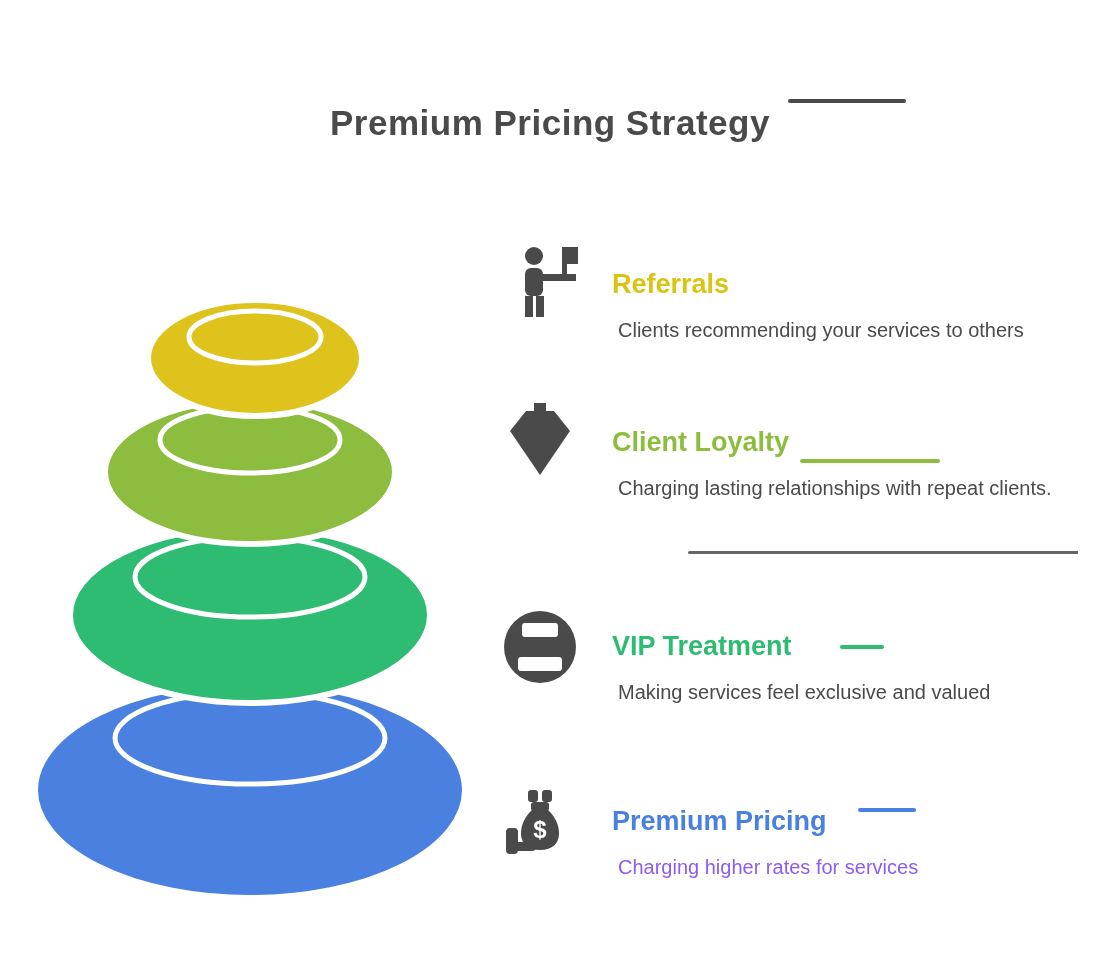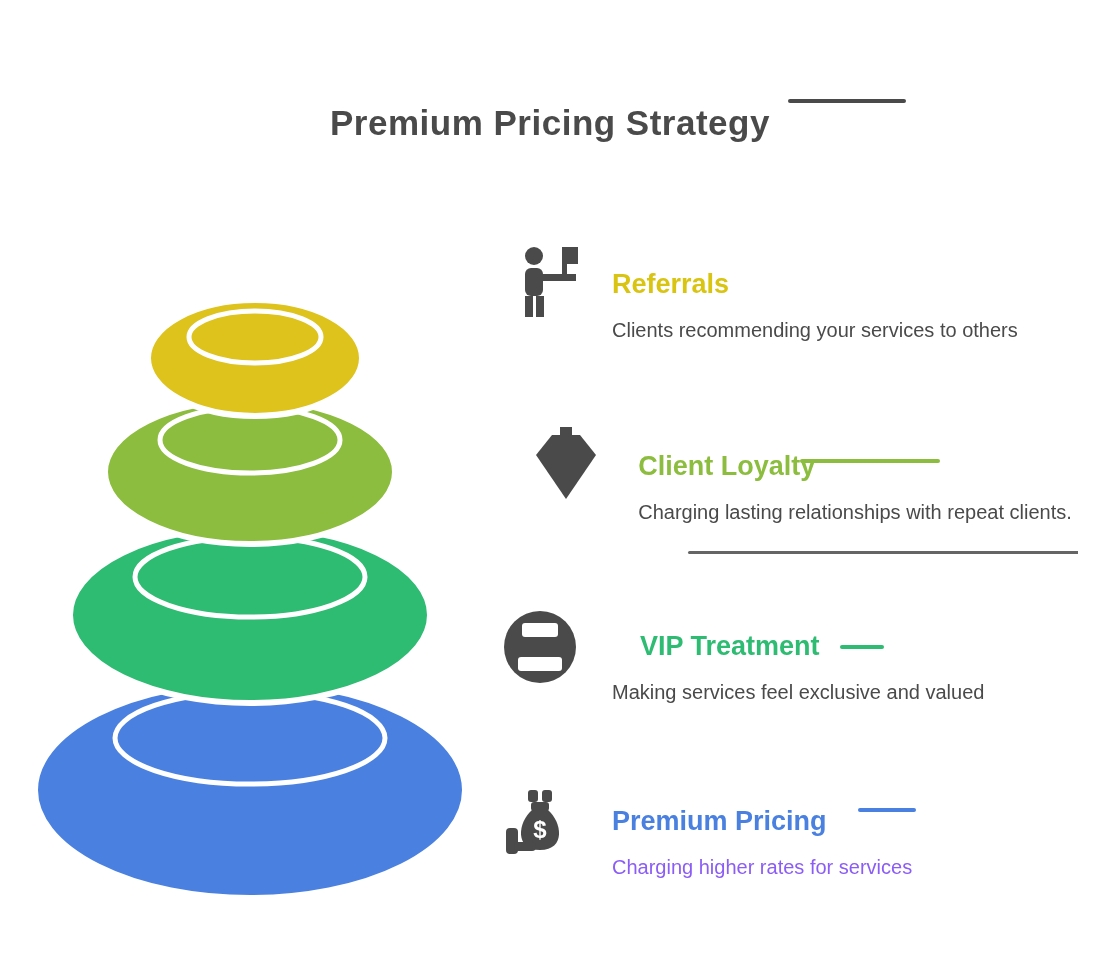--- a/index.html
+++ b/index.html
@@ -22,36 +22,36 @@
   }
   .accent-line{position:absolute;height:4px;border-radius:2px;}
   .line-title{left:788px;top:99px;width:118px;}
   .line-loyalty{left:800px;top:459px;width:140px;}
   .line-vip{left:840px;top:645px;width:44px;}
   .line-premium{left:858px;top:808px;width:58px;}
   .line-divider{left:688px;top:551px;width:400px;height:3px;opacity:.85;}
   .stones-svg{position:absolute;left:0;top:0;}
   .entry{position:absolute;left:498px;width:600px;display:flex;gap:30px;}
   .entry-1{top:243px;}
-  .entry-2{top:425px;justify-content:center;}
+  .entry-2{top:401px;}
   .entry-3{top:605px;}
   .entry-4{top:780px;}
   .icon-box{width:84px;height:84px;flex:0 0 84px;}
   .entry-text{padding-top:26px;}
   .entry-heading{
     font-size:27px;
     font-weight:bold;
     margin:0 0 16px 0;
     white-space:nowrap;
   }
   .entry-desc{
     font-size:20px;
     line-height:1.4;
     max-width:455px;
-    margin:0;
+    margin:6px;
   }
 </style>
 </head>
 <body>
 
 <div class="canvas">
 
   <h1 class="page-title" style="color: rgb(74, 74, 74);">Premium Pricing Strategy</h1>
 
   <div class="accent-line line-title" style="background: rgb(74, 74, 74);"></div>
@@ -116,21 +116,21 @@
 
   <div class="entry entry-3">
     <svg class="icon-box" viewBox="0 0 84 84">
       <g fill="#4a4a4a">
         <circle cx="42" cy="42" r="36"></circle>
       </g>
       <rect x="24" y="18" width="36" height="14" rx="3" fill="#ffffff"></rect>
       <rect x="20" y="52" width="44" height="14" rx="3" fill="#ffffff"></rect>
     </svg>
     <div class="entry-text">
-      <h2 class="entry-heading" style="color: rgb(46, 187, 114); margin-left: 28px;">VIP Treatment</h2>
+      <h2 class="entry-heading" style="color: rgb(46, 187, 114);">VIP Treatment</h2>
       <p class="entry-desc" style="color: rgb(74, 74, 74);">Making services feel exclusive and valued</p>
     </div>
   </div>
 
   <div class="entry entry-4">
     <svg class="icon-box" viewBox="0 0 84 84">
       <g fill="#4a4a4a">
         <path d="M34 30 C20 42 16 70 42 70 C68 70 64 42 50 30 Z"></path>
         <rect x="33" y="22" width="18" height="9" rx="3"></rect>
         <rect x="30" y="10" width="10" height="12" rx="3"></rect>

